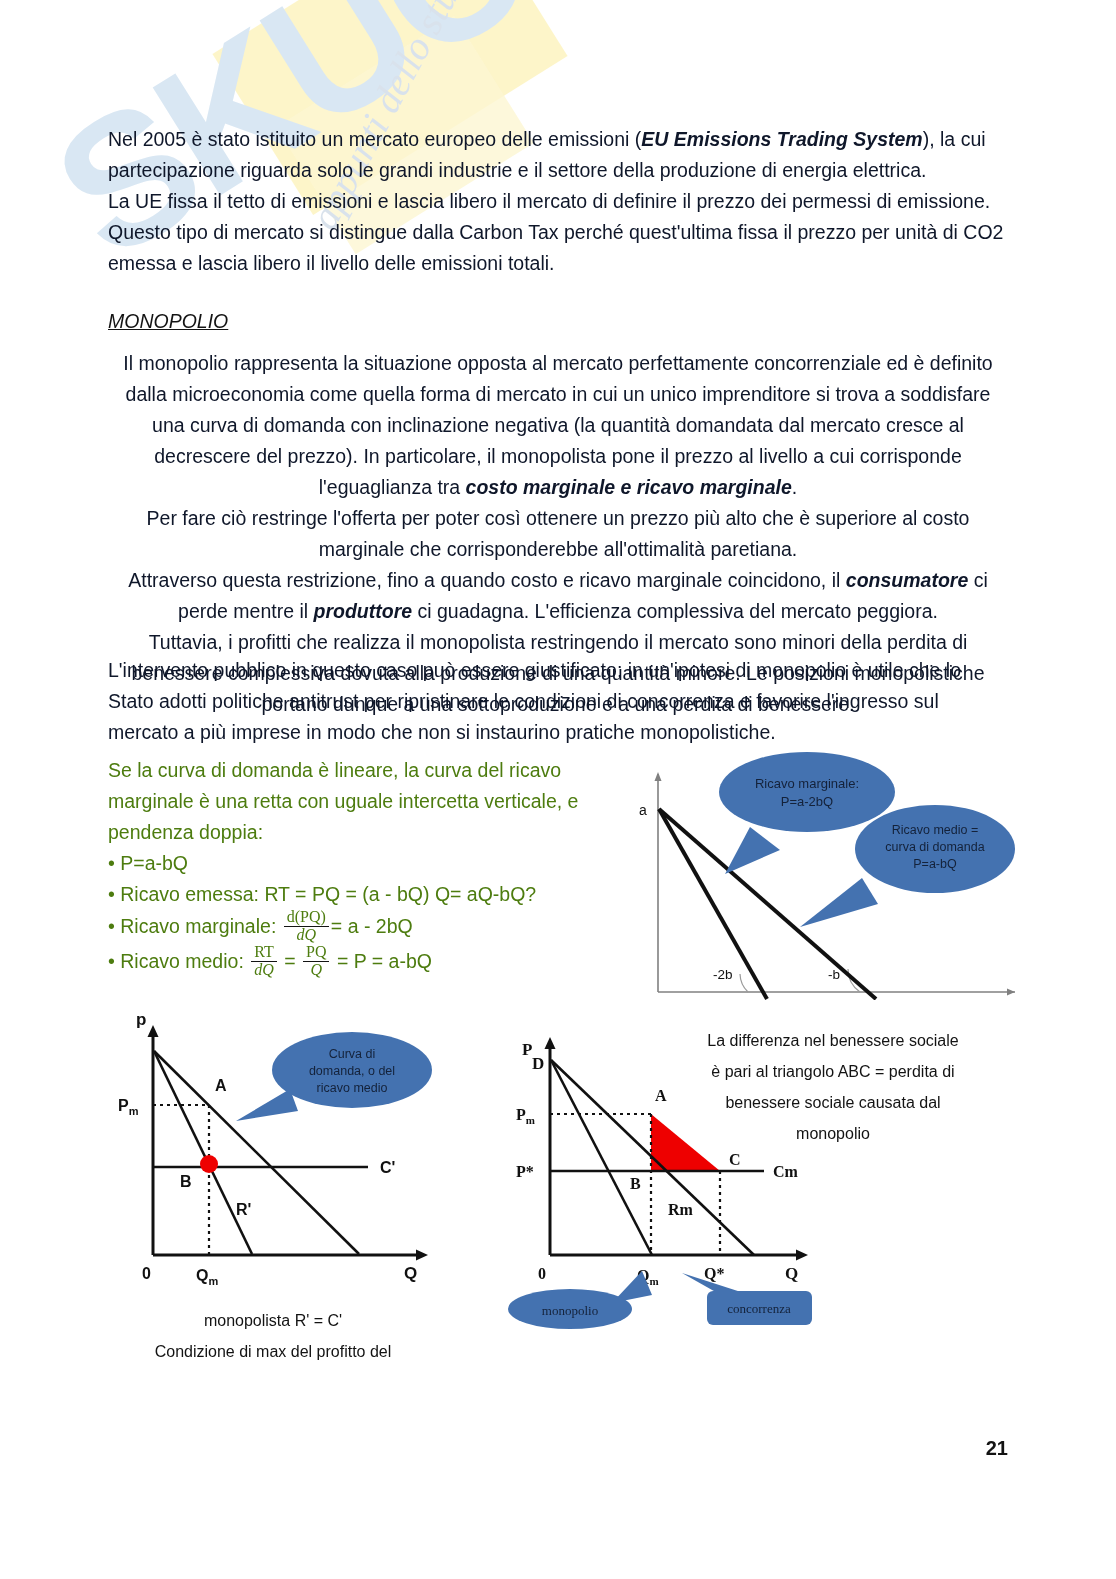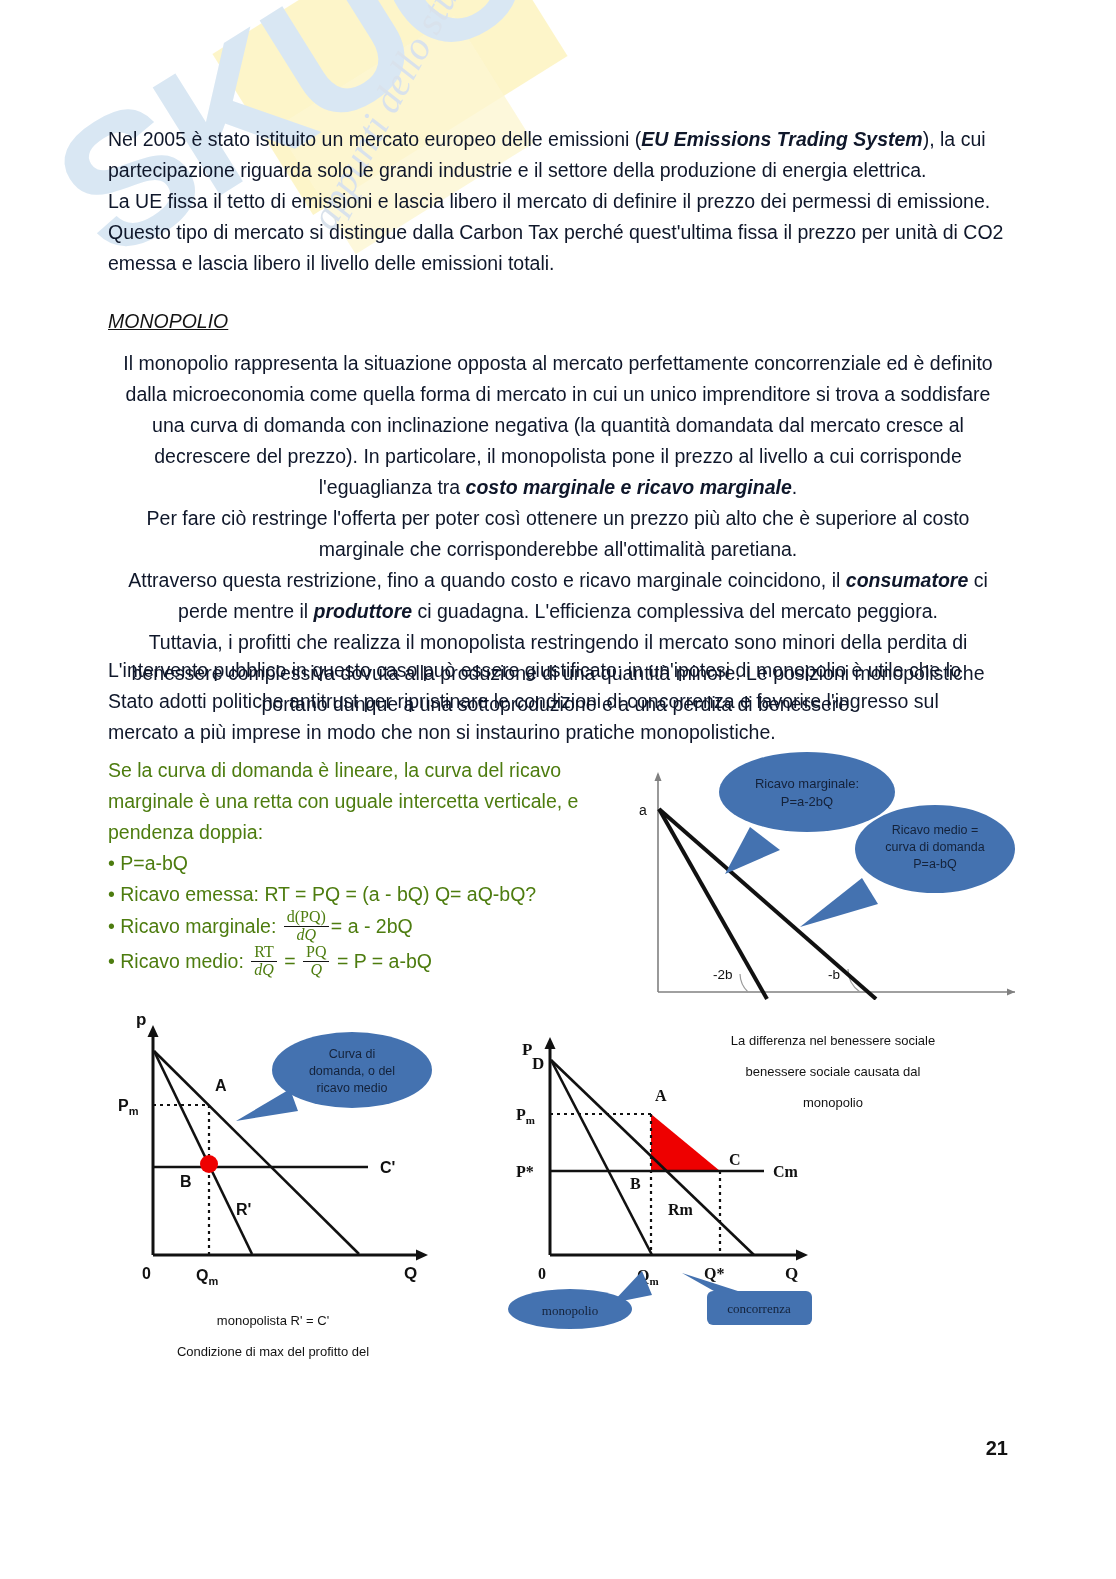--- a/index.html
+++ b/index.html
@@ -121,21 +121,21 @@
   .frac .num { padding: 0 3px; border-bottom: 1.3px solid #131313; }
   .frac .den { padding: 0 3px; font-style: italic; }
 
   
   svg { display: block; }
   .dgm { position: absolute; z-index: 2; }
 
   .cap {
     position: absolute;
     z-index: 2;
-    font-size: 13px;
+    font-size: 16px;
     line-height: 31px;
     text-align: center;
     color: #131313;
   }
 
   .pagenum {
     position: absolute;
     right: 108px;
     top: 1437px;
     font-size: 20px;
@@ -325,20 +325,21 @@
         <g>
           <path d="M 190 270 L 252 290 L 236 296 Z" fill="#4472B0"></path>
           <rect x="215" y="288" width="105" height="34" rx="6" fill="#4472B0"></rect>
           <text x="267" y="310" text-anchor="middle" font-family="'Liberation Serif',serif" font-size="13" fill="#14223a">concorrenza</text>
         </g>
       </svg>
     </div>
 
     <div class="cap" style="left:658px; top:1025px; width:350px;">
       <div>La differenza nel benessere sociale</div>
+      <div>è pari al triangolo ABC = perdita di</div>
       <div>benessere sociale causata dal</div>
       <div>monopolio</div>
     </div>
 
     <div class="pagenum">21</div>
 
   </div>
 </div>
 
 </body></html>

